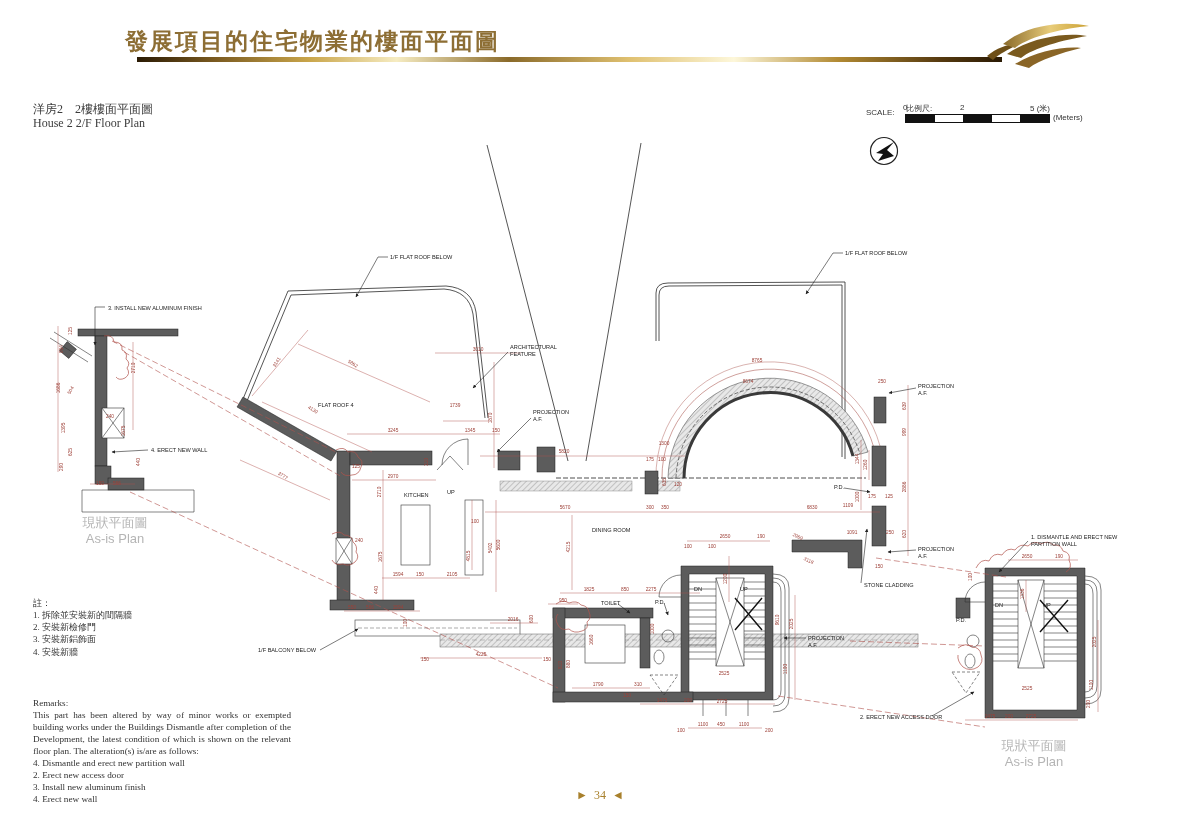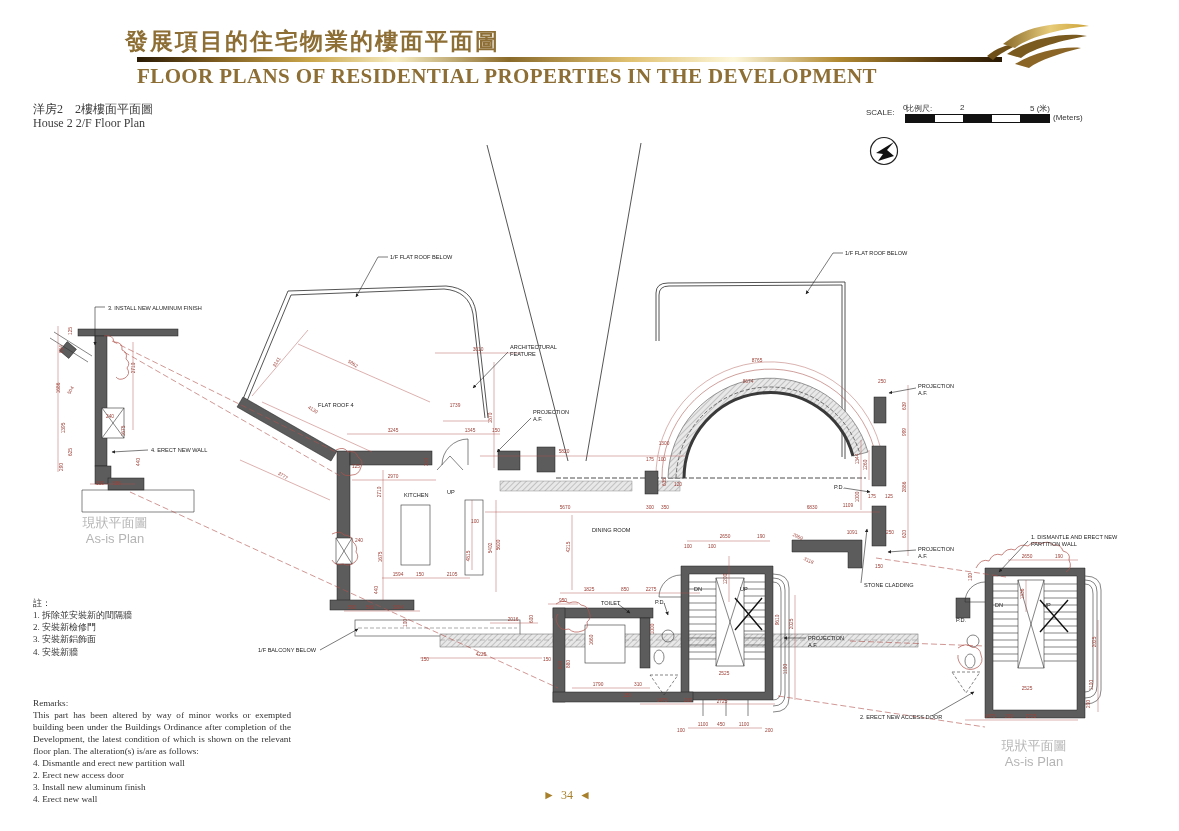--- a/index.html
+++ b/index.html
@@ -15,35 +15,34 @@
   .house-en{left:33px;top:116px;font-family:"Liberation Serif",serif;font-size:12px;color:#3b3b3b;}
   .scale-lab{font-size:8px;color:#333;}
   .scale-bar{left:905px;top:114px;width:143px;height:7px;border:1px solid #111;display:flex;}
   .scale-bar div{flex:1;}
   .sb-b{background:#111;}
   .sb-w{background:#fff;}
   .tick{font-size:8px;color:#333;}
   .notes{left:33px;top:597px;width:226px;font-family:"Liberation Serif",serif;font-size:9px;color:#333;line-height:1.35;}
   .remarks{left:33px;top:698px;width:258px;font-family:"Liberation Serif",serif;font-size:9.2px;color:#333;line-height:1.3;}
   .remarks .body{text-align:justify;}
-  .footer{left:540px;top:788px;width:120px;text-align:left;font-family:"Liberation Serif",serif;font-size:12px;color:#a8802c;}
+  .footer{left:540px;top:788px;width:120px;text-align:center;font-family:"Liberation Serif",serif;font-size:12px;color:#a8802c;}
   .footer span{margin:0 3px;}
   
   .dim{font-size:4.8px;fill:#9e4038;font-family:"Liberation Sans",sans-serif;}
   .plabel{font-size:5.6px;fill:#1d1d1d;font-family:"Liberation Sans",sans-serif;}
   .cap{font-size:13px;fill:#b5b5b5;font-family:"Liberation Sans",sans-serif;text-anchor:middle;}
 </style>
 </head>
 <body>
 
 <div class="page">
 
   <div class="abs title-zh">發展項目的住宅物業的樓面平面圖</div>
   <div class="abs gold-rule"></div>
-  <div class="abs title-en">FLOOR PLANS OF RESIDENTIAL PROPERTIES IN THE DEVELOPMENT</div>
   <svg class="abs" style="left:985px;top:18px" width="110" height="55" viewBox="0 0 110 55">
     <defs>
       <linearGradient id="gGold" x1="0" y1="0" x2="1" y2="0">
         <stop offset="0" stop-color="#8a6a2a"></stop>
           <stop offset=".55" stop-color="#e8cc7a"></stop>
           <stop offset="1" stop-color="#caa032"></stop>
       </linearGradient>
     </defs>
     <path d="M2,38 C12,30 22,26 34,26 C24,31 14,36 8,42 Z" fill="#6e4f17"></path>
     <path d="M18,26 C40,8 75,2 104,8 C80,10 45,18 30,30 Z" fill="url(#gGold)"></path>
@@ -378,21 +377,21 @@
   <div class="abs notes">
     <div>註：</div>
     <div>1.  拆除並安裝新的間隔牆</div>
     <div>2.  安裝新檢修門</div>
     <div>3.  安裝新鋁飾面</div>
     <div>4.  安裝新牆</div>
   </div>
 
   <div class="abs remarks">
     <div>Remarks:</div>
-    <div class="body">This part has been altered by way of minor works or exempted building been under the Buildings Ordinance after completion of the Development, the latest condition of which is shown on the relevant floor plan. The alteration(s) is/are as follows:</div>
+    <div class="body">This part has been altered by way of minor works or exempted building works under the Buildings Dismantle after completion of the Development, the latest condition of which is shown on the relevant floor plan. The alteration(s) is/are as follows:</div>
     <div>4.  Dismantle and erect new partition wall</div>
     <div>2.  Erect new access door</div>
     <div>3.  Install new aluminum finish</div>
     <div>4.  Erect new wall</div>
   </div>
 
   <div class="abs footer">
     <span>►</span><span>34</span><span>◄</span>
   </div>
 </div>

